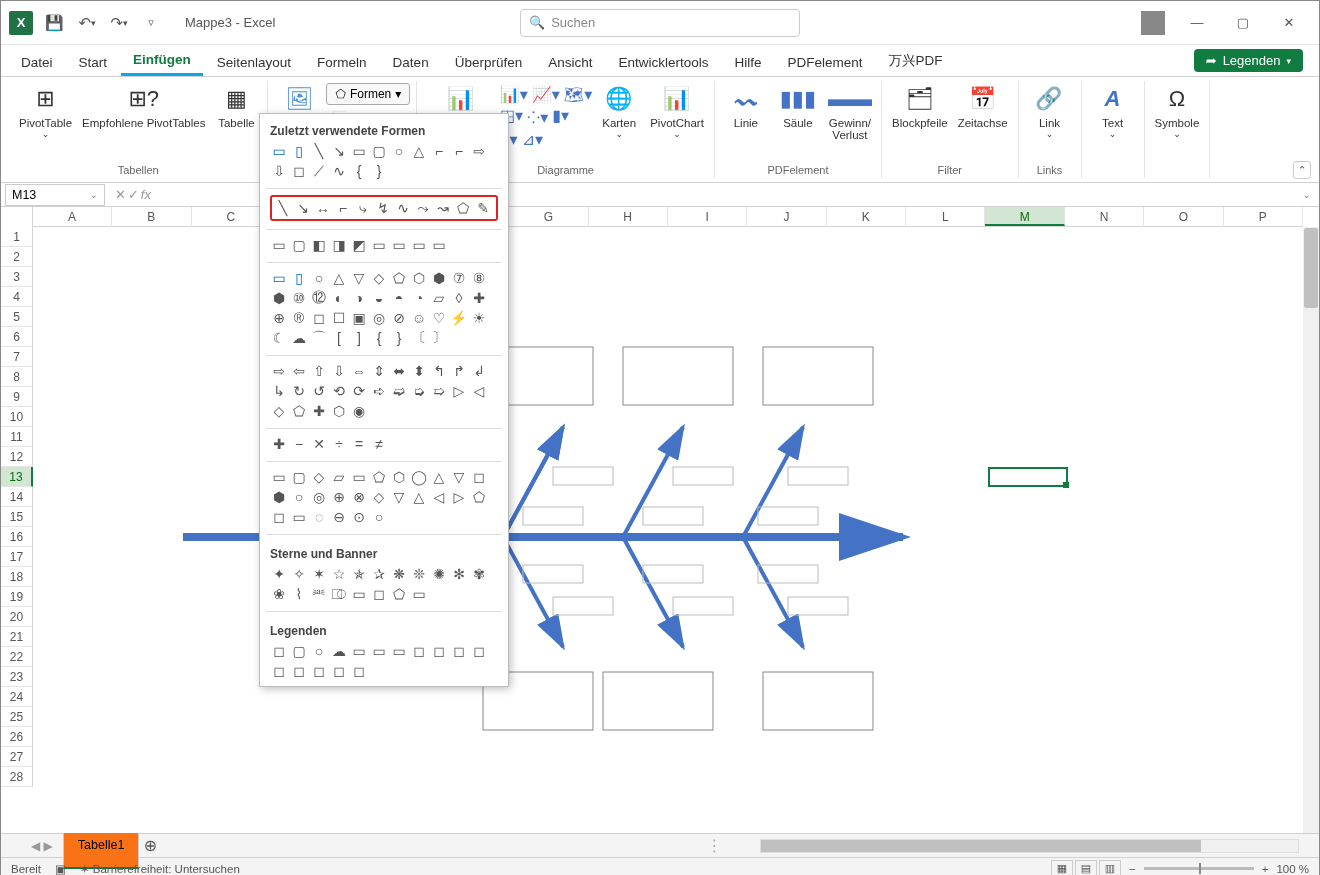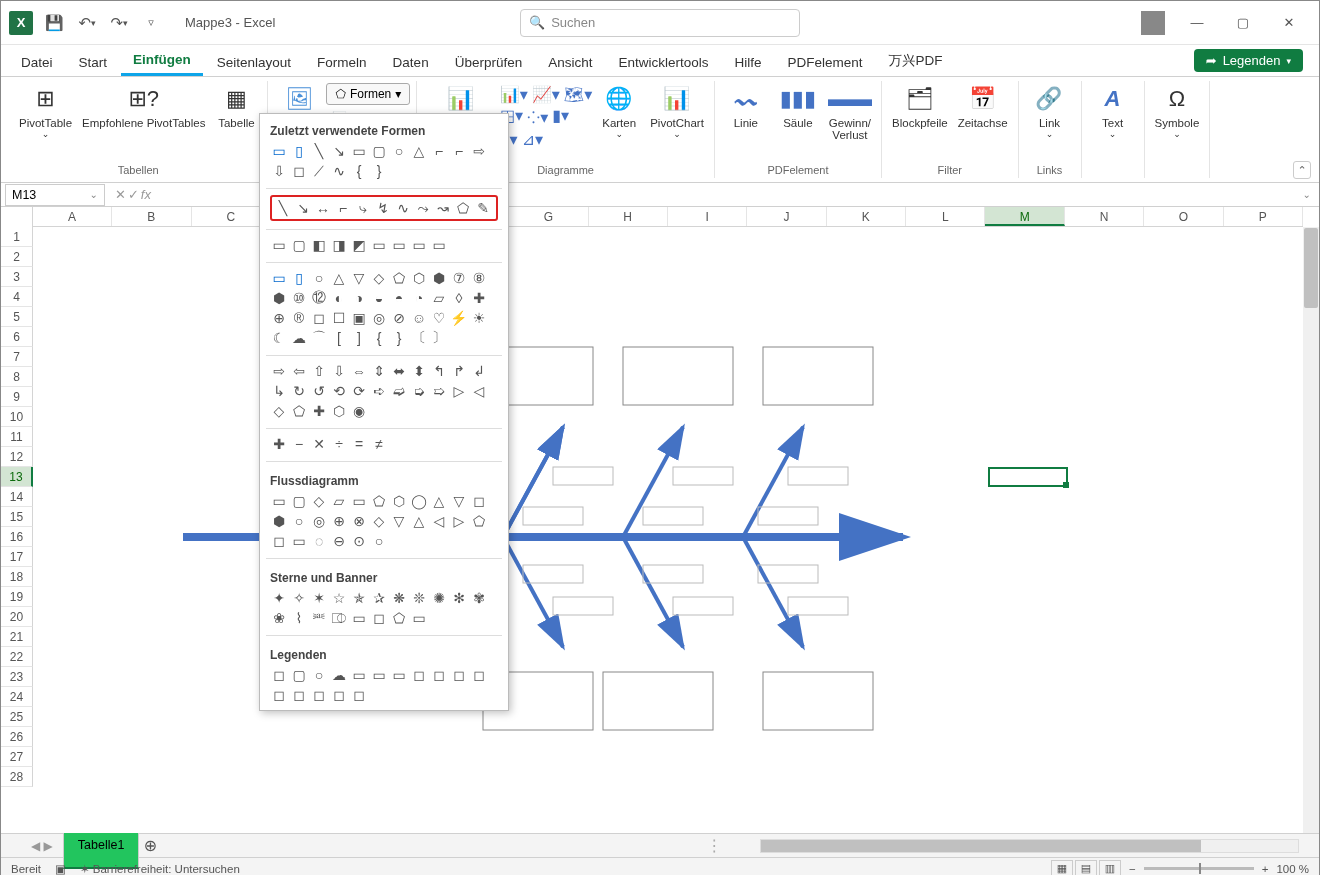--- a/index.html
+++ b/index.html
@@ -41,21 +41,21 @@
 .row-headers{position:absolute;left:0;top:20px;width:32px;}
 .row-h{height:20px;text-align:center;font-size:12px;color:#555;border-bottom:1px solid #e5e5e5;border-right:1px solid #d4d4d4;line-height:20px;}
 .row-h.active{background:#d3e5d3;color:#0b6a0b;border-right:2px solid #107c41;}
 .cells{position:absolute;left:32px;top:20px;right:16px;bottom:0;}
 .active-cell{position:absolute;border:2px solid #107c41;background:#fff;}
 .active-cell::after{content:"";position:absolute;right:-3px;bottom:-3px;width:6px;height:6px;background:#107c41;}
 .vscroll{position:absolute;right:0;top:20px;bottom:0;width:16px;background:#f0f0f0;}
 .vscroll-thumb{width:14px;height:80px;background:#c0c0c0;border-radius:2px;margin:1px;}
 .sheet-tabs{height:24px;border-top:1px solid #d0d0d0;display:flex;align-items:center;padding-left:20px;background:#f4f4f4;}
 .sheet-nav{display:flex;gap:6px;font-size:12px;color:#999;padding:0 10px;}
-.sheet-tab{padding:15px 14px;background:#22c55e;border:1px solid #ccc;border-bottom:2px solid #107c41;font-size:12.5px;}
+.sheet-tab{padding:15px 14px;background:#f97316;border:1px solid #ccc;border-bottom:2px solid #107c41;font-size:12.5px;}
 .sheet-add{width:22px;text-align:center;font-size:16px;color:#555;}
 .hscroll-track{flex:1;height:14px;background:#f0f0f0;margin:0 20px 0 30px;position:relative;border:1px solid #ddd;}
 .hscroll-thumb{height:12px;background:#c0c0c0;width:440px;position:absolute;left:0;}
 .statusbar{height:22px;background:#f4f4f4;border-top:1px solid #d0d0d0;display:flex;align-items:center;padding:0 10px;font-size:11.5px;color:#555;}
 .statusbar .right{margin-left:auto;display:flex;align-items:center;gap:8px;}
 .view-btns{display:flex;gap:2px;}
 .view-btn{width:22px;height:18px;border:1px solid #ccc;display:flex;align-items:center;justify-content:center;font-size:11px;}
 .zoom-slider{width:110px;height:3px;background:#bbb;position:relative;}
 .zoom-slider::before{content:"";position:absolute;left:50%;top:-4px;width:2px;height:11px;background:#888;}
 
@@ -535,21 +535,20 @@
         <span class="dd-icon">✚</span>
           <span class="dd-icon">−</span>
           <span class="dd-icon">✕</span>
           <span class="dd-icon">÷</span>
           <span class="dd-icon">=</span>
           <span class="dd-icon">≠</span>
       </div>
     </div>
     <div class="dd-sep"></div>
     <div class="dd-sec">
-      <div class="dd-title">Flussdiagramm</div>
       <div class="dd-icons">
         <span class="dd-icon">▭</span>
           <span class="dd-icon">▢</span>
           <span class="dd-icon">◇</span>
           <span class="dd-icon">▱</span>
           <span class="dd-icon">▭</span>
           <span class="dd-icon">⬠</span>
           <span class="dd-icon">⬡</span>
           <span class="dd-icon">◯</span>
           <span class="dd-icon">△</span>

